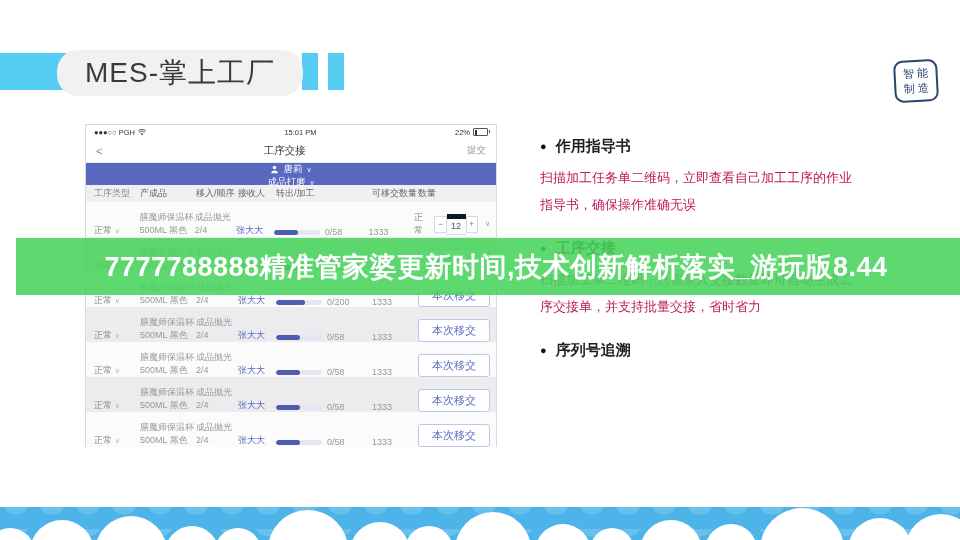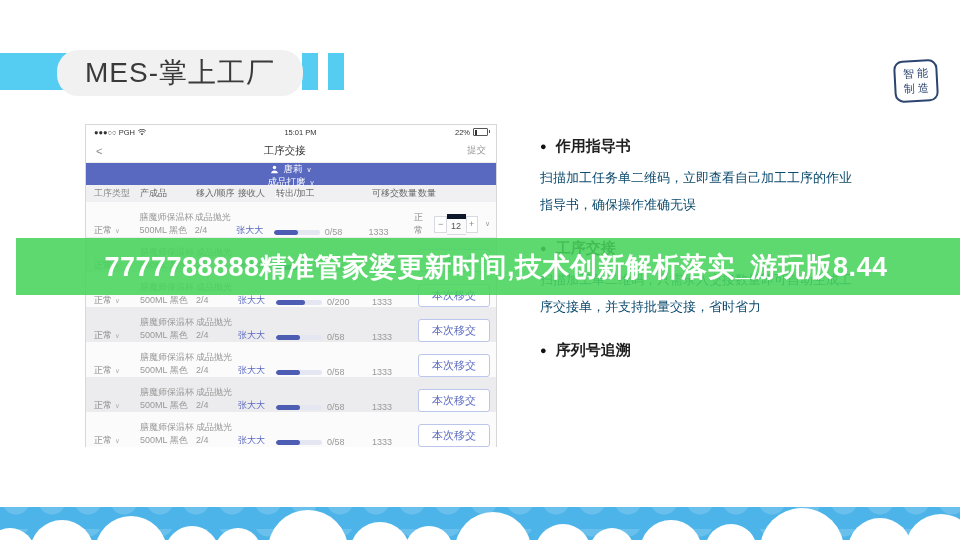--- a/index.html
+++ b/index.html
@@ -70,21 +70,21 @@
   .sstatus{color:#8a8a8a;margin-right:5px;}
   .step-btn{font-family:inherit;width:14px;height:17px;border:1px solid #d9d9e2;background:#fff;
     color:#888;font-size:9px;padding:0;cursor:pointer;}
   .step-val{width:22px;height:15px;border-top:5px solid #0f172a;border-bottom:1px solid #d9d9e2;
     display:flex;align-items:center;justify-content:center;color:#555;}
   .chev2{font-size:7px;color:#999;margin-left:7px;cursor:pointer;}
   
   .features{position:absolute;left:540px;top:136px;width:322px;}
   .feature h3{margin:0 0 8px 0;font-size:15px;color:#1f1f1f;line-height:20px;display:flex;align-items:center;gap:9px;font-weight:bold;}
   .feature .dot{font-size:11px;color:#111;}
-  .feature p{margin:0 0 20px 0;font-size:13px;color:#0c4a6e;line-height:27px;}
+  .feature p{margin:0 0 20px 0;font-size:13px;color:#be185d;line-height:27px;}
   
   .banner{
     position:absolute;left:16px;top:238px;width:960px;height:57px;z-index:10;
     background:var(--c-green-rgba, rgba(72,212,92,0.88));
     display:flex;align-items:center;justify-content:center;
   }
   .banner-text{color:#fff;font-size:27px;font-weight:bold;white-space:nowrap;letter-spacing:0.5px;}
   
   .band{
     position:absolute;left:0;bottom:0;width:960px;height:33px;background:var(--c-band,#4cb4e8);

